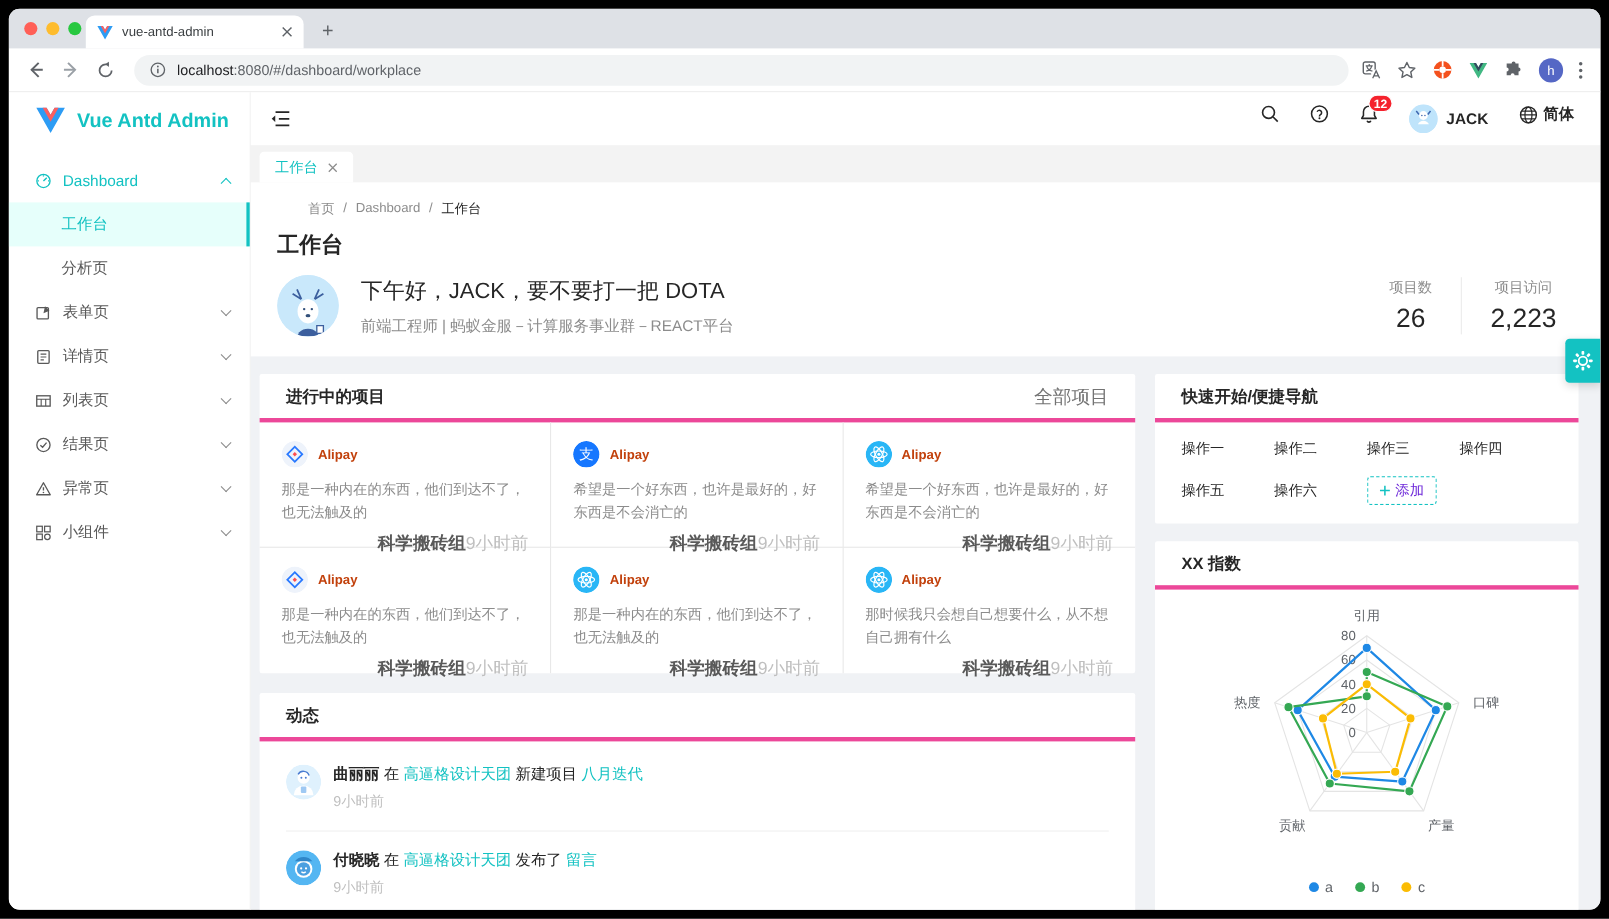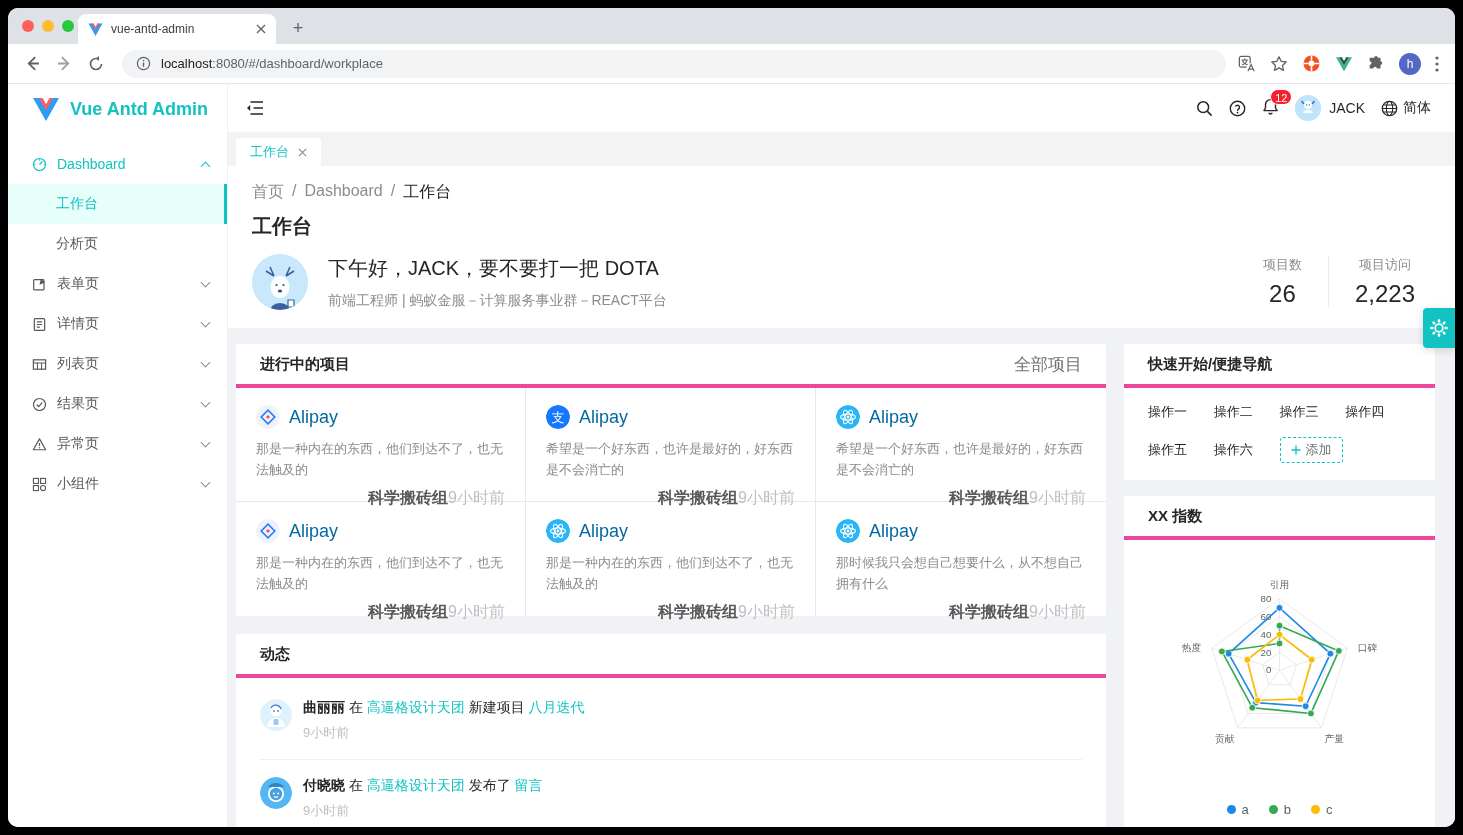--- a/index.html
+++ b/index.html
@@ -35,81 +35,81 @@
   .m-item.teal { color:#13c2c2; }
   .m-sub { height:40px; display:flex; align-items:center; padding-left:48px; font-size:14px; color:#595959; cursor:pointer; position:relative; }
   .m-sub.sel { background:#e6fffb; color:#13c2c2; }
   .m-sub.sel::after { content:""; position:absolute; right:0; top:0; width:3px; height:100%; background:#13c2c2; }
   .chev { width:7px; height:7px; border-right:1.4px solid #8c8c8c; border-bottom:1.4px solid #8c8c8c; transform:rotate(45deg); margin-top:-3px; }
   .chev.up { transform:rotate(-135deg); margin-top:4px; border-color:#13c2c2; }
   .micon { width:15px; height:15px; flex:none; }
 
   .main { flex:1; display:flex; flex-direction:column; min-width:0; position:relative; }
   .appheader { height:48px; background:#fff; display:flex; align-items:center; padding:0 24px 0 18px; flex:none; }
-  .hdr-right { margin-left:auto; display:flex; align-items:center; gap:16px; }
+  .hdr-right { margin-left:auto; display:flex; align-items:flex-start; gap:28px;font-weight:bold; }
   .hicon { width:17px; height:17px; color:#262626; position:relative; }
   .bell-wrap { position:relative; }
   .badge { position:absolute; top:-9px; left:8px; background:#f5222d; color:#fff; font-size:11px; min-width:22px; height:16px; border-radius:8px; text-align:center; line-height:16px; padding:0 4px; border:1px solid #fff; }
   .user { display:flex; align-items:center; gap:8px; font-size:14px; color:#262626; }
   .uavatar { width:26px; height:26px; border-radius:50%; background:#bfe4fb; overflow:hidden; }
   .lang { display:flex; align-items:center; gap:5px; font-size:14px; color:#262626; }
 
   .tabrow { height:34px; background:#f3f3f3; padding-left:8px; display:flex; align-items:flex-end; flex:none; }
   .pagetab { height:28px; background:#fff; border-radius:4px 4px 0 0; display:flex; align-items:center; gap:9px; padding:0 14px; font-size:13px; color:#13c2c2; }
   .pagetab .x { color:#8c8c8c; font-size:12px; }
 
   .pageheader { background:#fff; padding:16px 24px 18px 24px; flex:none; }
-  .breadcrumb { font-size:16px; color:#8c8c8c; display:flex; gap:8px; }
+  .breadcrumb { font-size:12px; color:#8c8c8c; display:flex; gap:8px;margin-left:28px; }
   .breadcrumb .cur { color:#262626; }
   .pagetitle { font-size:20px; font-weight:bold; color:#262626; margin-top:10px; }
   .welcome { display:flex; align-items:center; margin-top:14px; }
   .wavatar { width:56px; height:56px; border-radius:50%; background:#c9e8fb; flex:none; overflow:hidden; }
   .wtext { margin-left:20px; flex:1; }
   .greet { font-size:20px; color:#262626; font-weight:500; }
   .wsub { font-size:14px; color:#8c8c8c; margin-top:10px; }
   .stats { display:flex; align-items:center; }
   .stat { padding:0 26px; text-align:center; }
   .stat + .stat { border-left:1px solid #ececec; }
   .stat:last-child { padding-right:16px; }
   .stat .sl { font-size:13px; color:#8c8c8c; }
   .stat .sv { font-size:24px; color:#262626; margin-top:6px; }
 
   .content { flex:1; background:#f0f2f5; padding:16px 20px 0 8px; display:flex; gap:18px; overflow:hidden; min-height:0; }
   .col-l { flex:1; min-width:0; }
-  .col-r { width:311px; flex:none; }
+  .col-r { width:385px; flex:none; }
   .card { background:#fff; border-radius:2px; }
   .card-h { height:44px; display:flex; align-items:center; padding:0 24px; border-bottom:4px solid #ec4899; }
   .card-h .ct { font-size:15px; font-weight:bold; color:#262626; flex:1; }
   .link { color:#737373; font-size:17px; cursor:pointer; }
 
   .pgrid { display:grid; grid-template-columns:1fr 1fr 1fr; }
   .pcell { height:114px; padding:17px 20px; border-right:1px solid #e8e8e8; border-bottom:1px solid #e8e8e8; }
   .pcell:nth-child(3n) { border-right:none; }
   .pcell:nth-child(n+4) { border-bottom:none; }
   .prow1 { display:flex; align-items:center; gap:9px; }
   .picon { width:24px; height:24px; border-radius:50%; flex:none; }
-  .ptitle { font-size:18px; font-weight:400; color:#0369a1; }
+  .ptitle { font-size:12px; font-weight:700; color:#c2410c; }
   .pdesc { font-size:13px; color:#8c8c8c; line-height:1.62; margin-top:9px; height:42px; overflow:hidden; }
   .pfoot { display:flex; justify-content:flex-end; margin-top:8px; font-size:16px; }
   .pgroup { color:#595959; font-weight:600; }
   .ptime { color:#bfbfbf; }
 
   .acard { margin-top:18px; }
   .alist { padding:4px 24px 0 24px; }
   .aitem { display:flex; gap:11px; padding:17px 0; border-bottom:1px solid #f0f0f0; }
   .aitem:last-child { border-bottom:none; }
   .aavatar { width:32px; height:32px; border-radius:50%; flex:none; overflow:hidden; }
   .aline { font-size:14px; color:#262626; }
   .aline .nm { font-weight:600; }
   .aline .lnk { color:#13c2c2; }
   .atime { font-size:13px; color:#bfbfbf; margin-top:7px; }
 
   .qbody { padding:15px 24px 17px 24px; display:grid; grid-template-columns:1fr 1fr 1fr 1fr; row-gap:16px; align-items:center; }
   .qlink { font-size:13px; color:#262626; cursor:pointer; }
-  .addbtn { display:inline-flex; align-items:center; gap:5px; border:1px dashed #13c2c2; color:#737373; border-radius:3px; font-size:13px; padding:3px 10px; width:fit-content; cursor:pointer; background:#fff; }
+  .addbtn { display:inline-flex; align-items:center; gap:5px; border:1px dashed #13c2c2; color:#6d28d9; border-radius:3px; font-size:13px; padding:3px 10px; width:fit-content; cursor:pointer; background:#fff; }
 
   .rcard { margin-top:16px; }
   .radar-wrap { padding:6px 0 18px 0; }
   .legend { display:flex; justify-content:center; gap:20px; margin-top:2px; }
   .legend .li { display:flex; align-items:center; gap:6px; font-size:13px; color:#5f6368; }
   .ldot { width:9px; height:9px; border-radius:50%; display:inline-block; }
 
   .fab { position:absolute; right:0; top:224px; width:32px; height:40px; background:#13c2c2; border-radius:4px 0 0 4px; display:flex; align-items:center; justify-content:center; box-shadow:0 2px 8px rgba(0,0,0,.15); cursor:pointer; z-index:5; }
 </style>
 </head>

